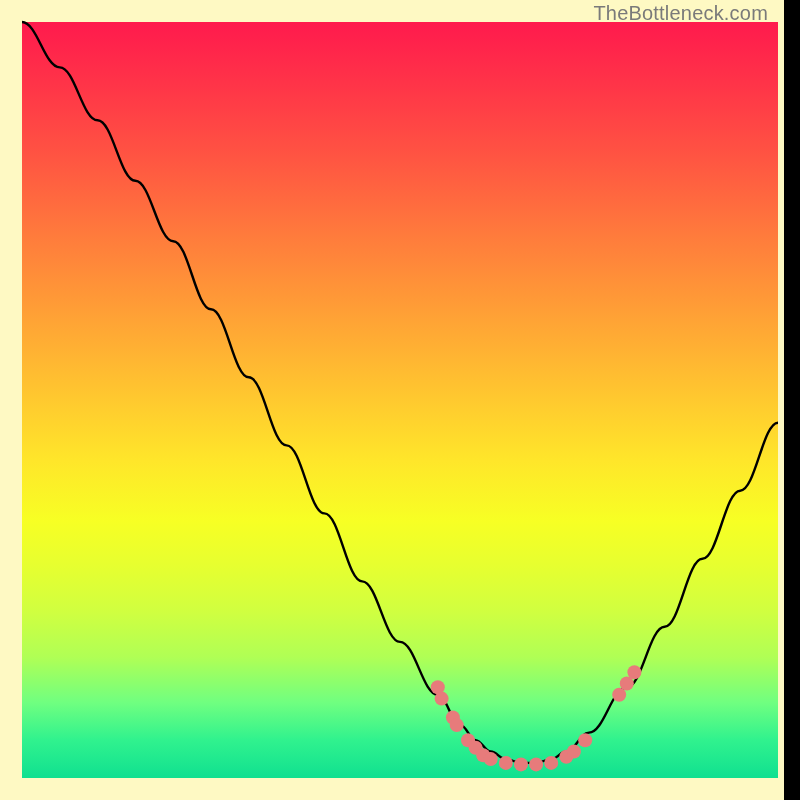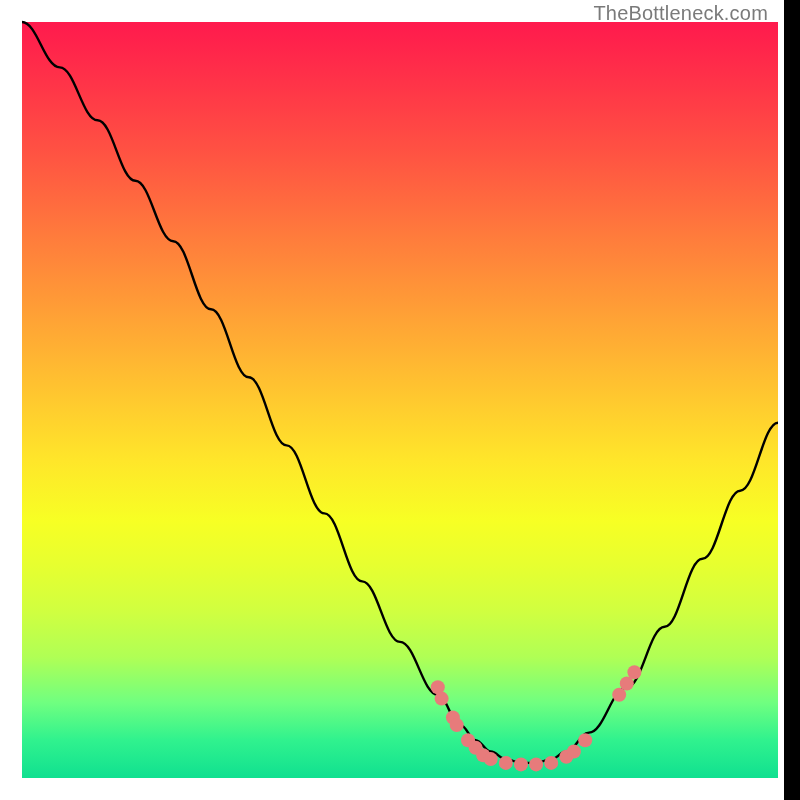--- a/index.html
+++ b/index.html
@@ -10,21 +10,21 @@
     background: #000;
     overflow: hidden;
     font-family: Arial, Helvetica, sans-serif;
   }
   .frame {
     position: absolute;
     top: 0;
     left: 0;
     width: 784px;
     height: 800px;
-    background: #ffffff;
+    background: #fef9c3;
   }
   .plot-area {
     position: absolute;
     top: 22px;
     left: 22px;
     width: 756px;
     height: 756px;
     
     background: linear-gradient(
       to bottom,

